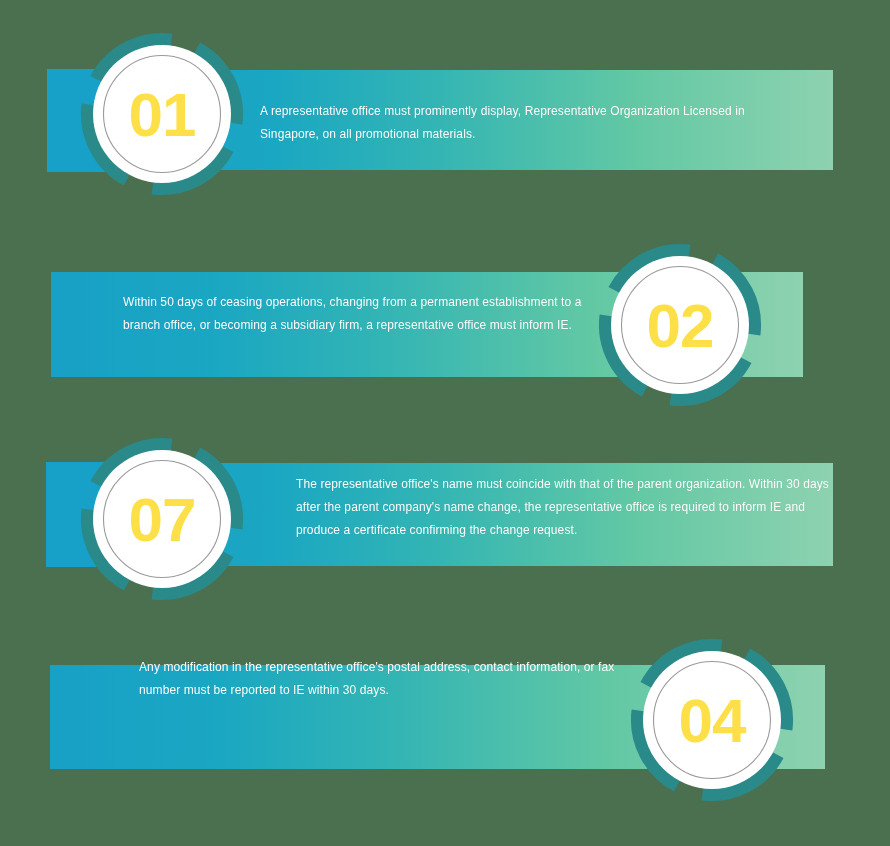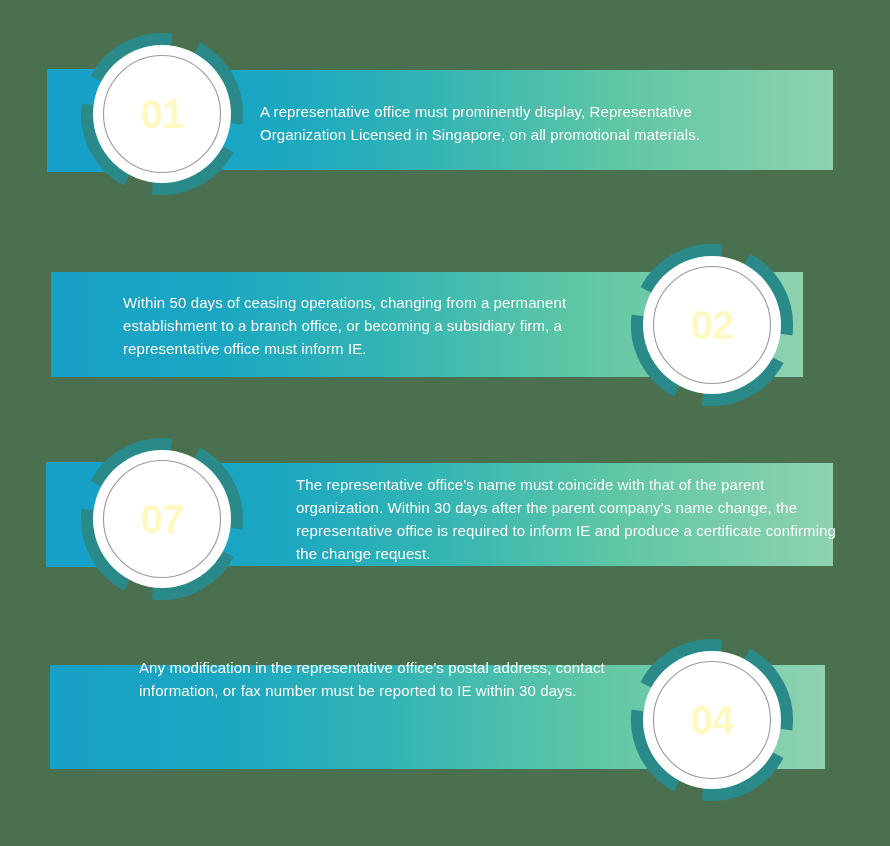--- a/index.html
+++ b/index.html
@@ -37,21 +37,21 @@
   
   .bar-stub {
     position: absolute;
     background: #17a0c8;
   }
 
   
   .bar-text {
     position: absolute;
     color: #ffffff;
-    font-size: 15px;
+    font-size: 12px;
     line-height: 23px;
     letter-spacing: 0.1px;
     white-space: pre-line;
     text-shadow: 0 0 1px rgba(0,0,0,0.10);
   }
 
   
   .badge {
     position: absolute;
     width: 176px;
@@ -68,23 +68,23 @@
   .badge-number {
     position: absolute;
     left: 0;
     top: 0;
     width: 176px;
     height: 176px;
     display: flex;
     align-items: center;
     justify-content: center;
     font-family: "Liberation Sans", sans-serif;
-    font-size: 40px;
+    font-size: 62px;
     font-weight: bold;
-    color: #fef9c3;
+    color: #fde047;
     letter-spacing: -1px;
     -webkit-font-smoothing: antialiased;
   }
 </style>
 </head>
 <body style="background: rgb(74, 112, 80);">
 
 <div id="infographic">
 
   <div class="row">
@@ -102,21 +102,21 @@
         <circle cx="88" cy="81" r="69" fill="#ffffff"></circle>
         <circle cx="88" cy="81" r="58.5" fill="none" stroke="#9a9a9a" stroke-width="1.1"></circle>
       </svg>
       <div class="badge-number" style="transform:translateY(-7px);">01</div>
     </div>
   </div>
 
   <div class="row">
     <div class="bar" style="left:51px; top:272px; width:752px; height:105px;"></div>
     <div class="bar-text" style="left:123px; top:291px; width:495px;">Within 50 days of ceasing operations, changing from a permanent establishment to a branch office, or becoming a subsidiary firm, a representative office must inform IE.</div>
-    <div class="badge" style="left:624px; top:237px;">
+    <div class="badge" style="left:592px; top:237px;">
       <svg viewBox="0 0 176 176" aria-hidden="true">
         <g fill="none" stroke="#2a8a8a" stroke-width="14">
           <path d="M 88 88 m 0 -74 a 74 74 0 0 1 69.3 47.9" transform="rotate(28 88 88)"></path>
           <path d="M 88 88 m 0 -74 a 74 74 0 0 1 69.3 47.9" transform="rotate(118 88 88)"></path>
           <path d="M 88 88 m 0 -74 a 74 74 0 0 1 69.3 47.9" transform="rotate(208 88 88)"></path>
           <path d="M 88 88 m 0 -74 a 74 74 0 0 1 69.3 47.9" transform="rotate(298 88 88)"></path>
         </g>
         <circle cx="88" cy="88" r="69" fill="#ffffff"></circle>
         <circle cx="88" cy="88" r="58.5" fill="none" stroke="#9a9a9a" stroke-width="1.1"></circle>
       </svg>

